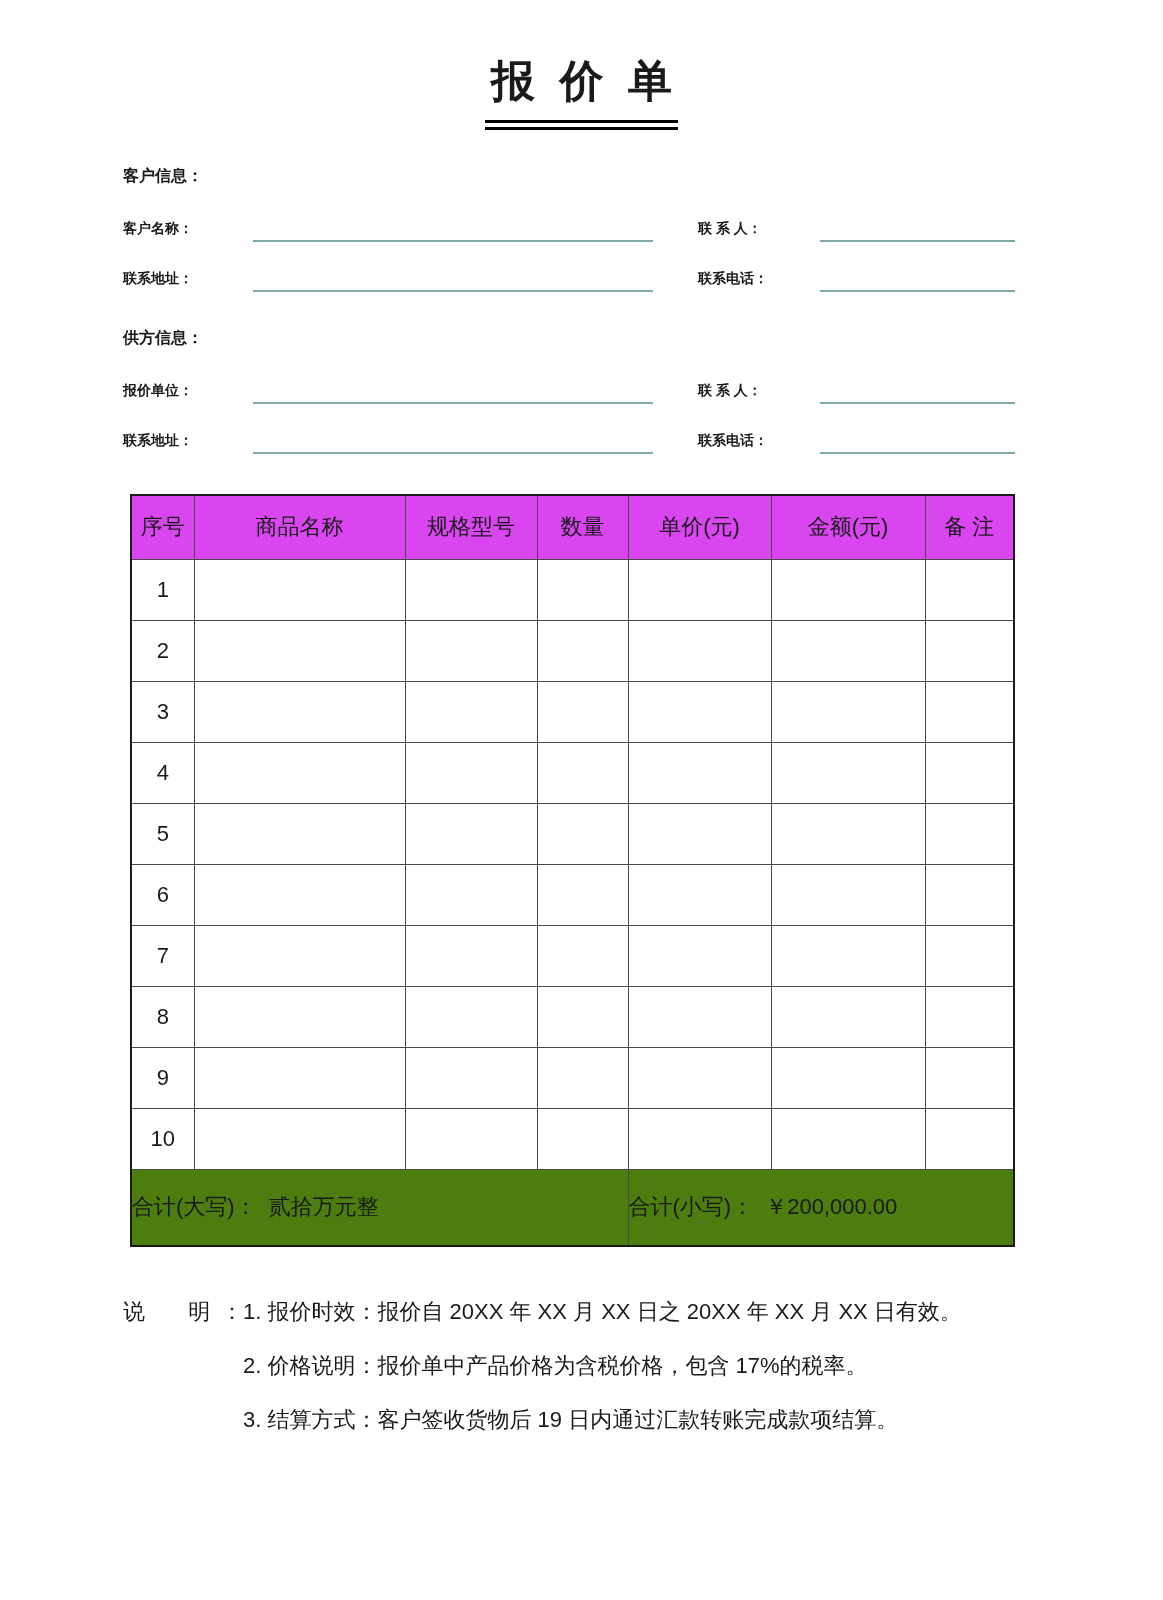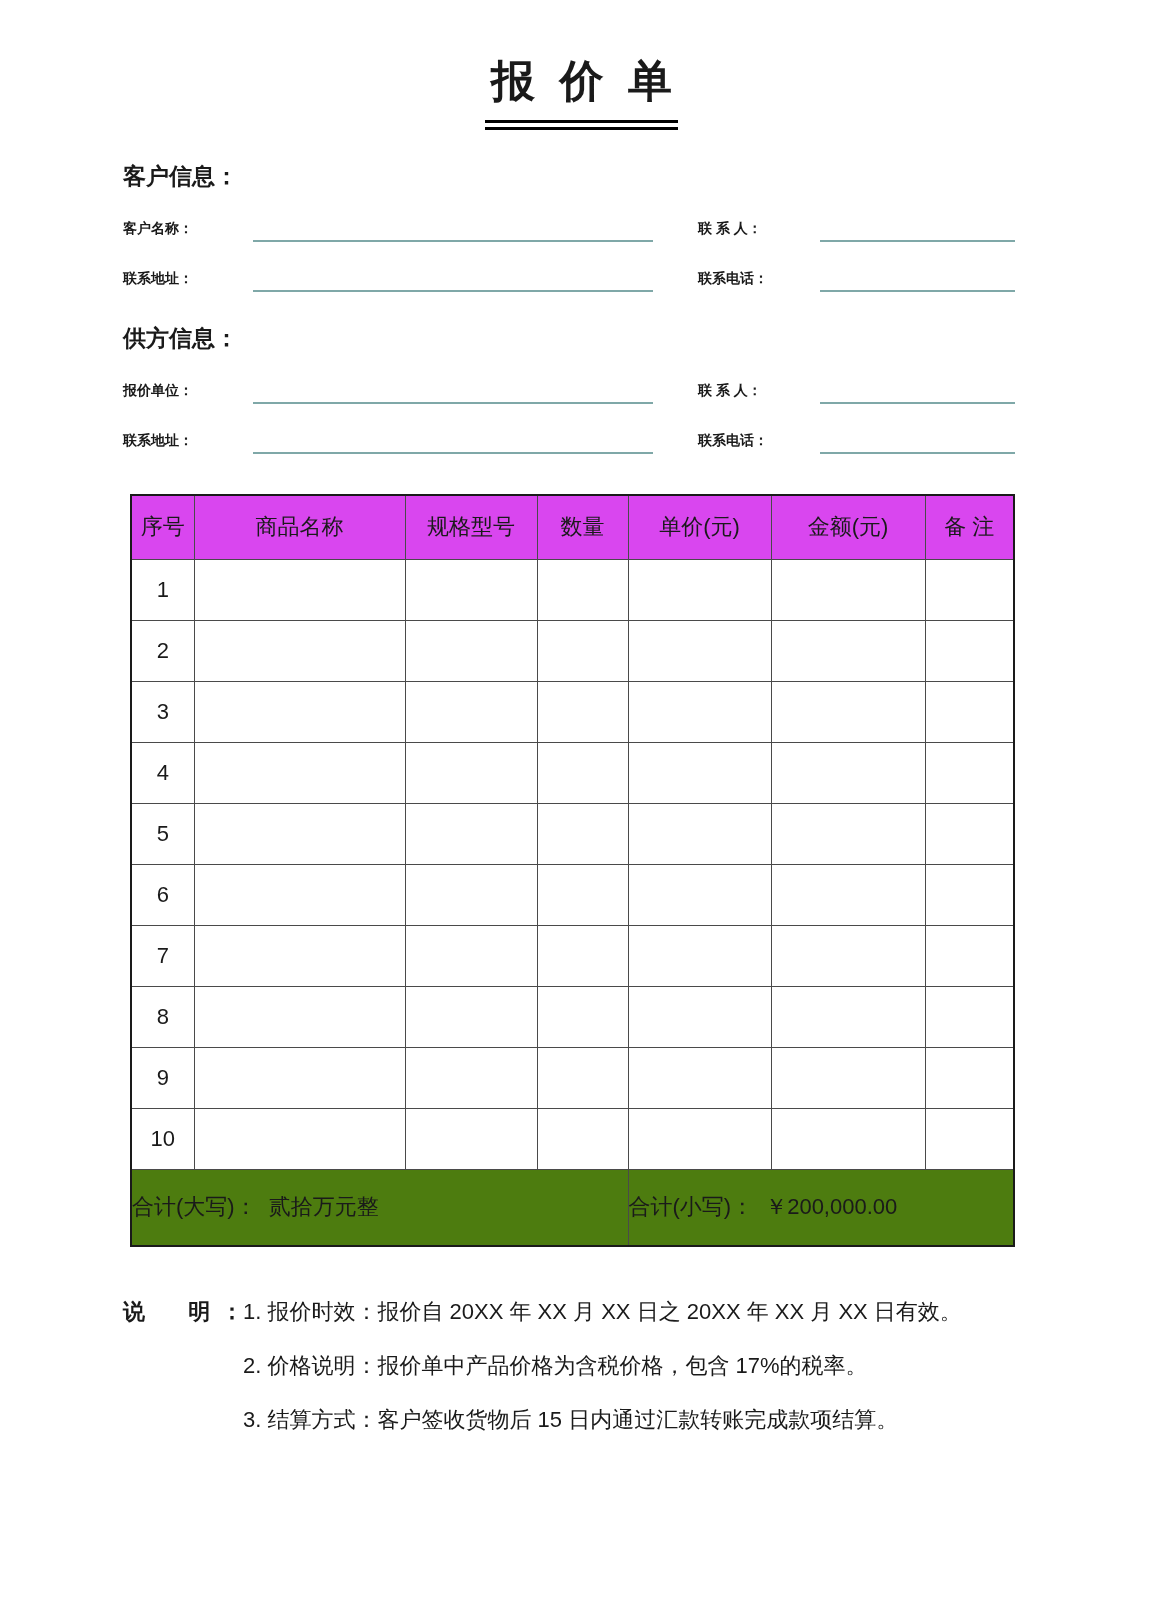--- a/index.html
+++ b/index.html
@@ -19,21 +19,21 @@
     font-size: 44px; font-weight: 700;
     letter-spacing: 0.14em; padding: 0 0 9px 0.14em;
     border-bottom: 10px double #000;
     white-space: pre;
   }
 
   
   .content { margin: 0 148px 0 123px; } 
 
   .section-heading {
-    font-size: 23px; font-weight: 700;
+    font-size: 16px; font-weight: 700;
     margin-top: 30px; height: 32px; line-height: 32px;
   }
 
   .form-row { display: flex; align-items: flex-end; height: 50px; }
   .flabel { font-size: 14px; font-weight: 700; white-space: nowrap; line-height: 28px; }
   .flabel.left { width: 122px; }
   .field { display: inline-block; height: 28px; border-bottom: 2px solid #7fa8a8; }
   .field.long { width: 400px; margin-left: 8px; }
   .right-group { margin-left: auto; display: flex; align-items: flex-end; }
   .flabel.right { width: 114px; }
@@ -57,21 +57,20 @@
   tfoot td { background: #4d7c0f; height: 77px; vertical-align: middle; }
   .total-cell { padding-left: 16px; }
   .total-value { margin-left: 12px; }
 
   
   .notes { display: flex; margin-top: 38px; font-size: 22px; line-height: 54px; }
   .notes-label {
     width: 120px; flex: 0 0 120px;
     text-align: justify; text-align-last: justify;
     white-space: nowrap;
-    font-weight: bold;
   }
   .note-item { white-space: nowrap; }
 </style>
 </head>
 <body>
 
 <div class="page">
 
   <div class="title-wrap">
     <span class="title-text">报 价 单</span>
@@ -238,18 +237,18 @@
           </td>
         </tr>
       </tfoot>
     </table>
 
     <div class="notes">
       <span class="notes-label">说　明：</span>
       <div>
         <div class="note-item">1. 报价时效：报价自 20XX 年 XX 月 XX 日之 20XX 年 XX 月 XX 日有效。</div>
         <div class="note-item">2. 价格说明：报价单中产品价格为含税价格，包含 17%的税率。</div>
-        <div class="note-item">3. 结算方式：客户签收货物后 15 日内通过汇款转账完成款项结算。</div>
+        <div class="note-item">3. 结算方式：客户签收货物后 19 日内通过汇款转账完成款项结算。</div>
       </div>
     </div>
 
   </div>
 </div>
 
 </body></html>

